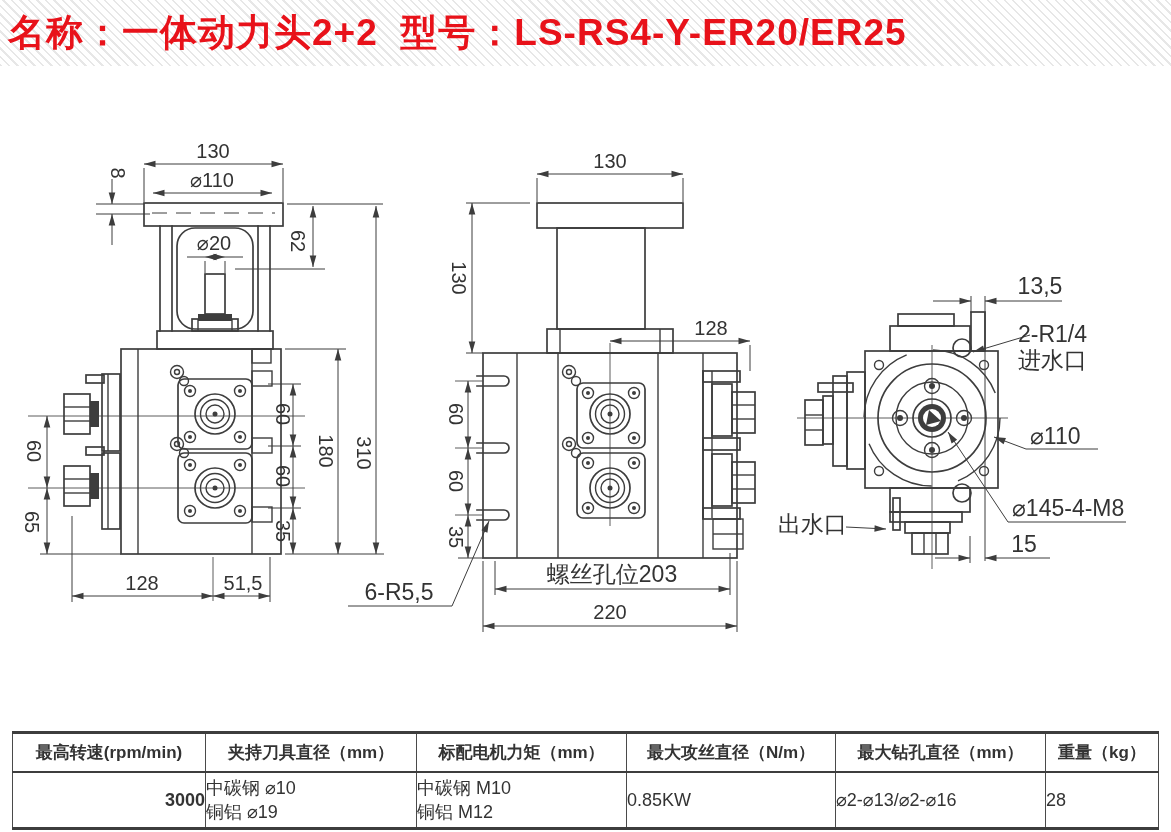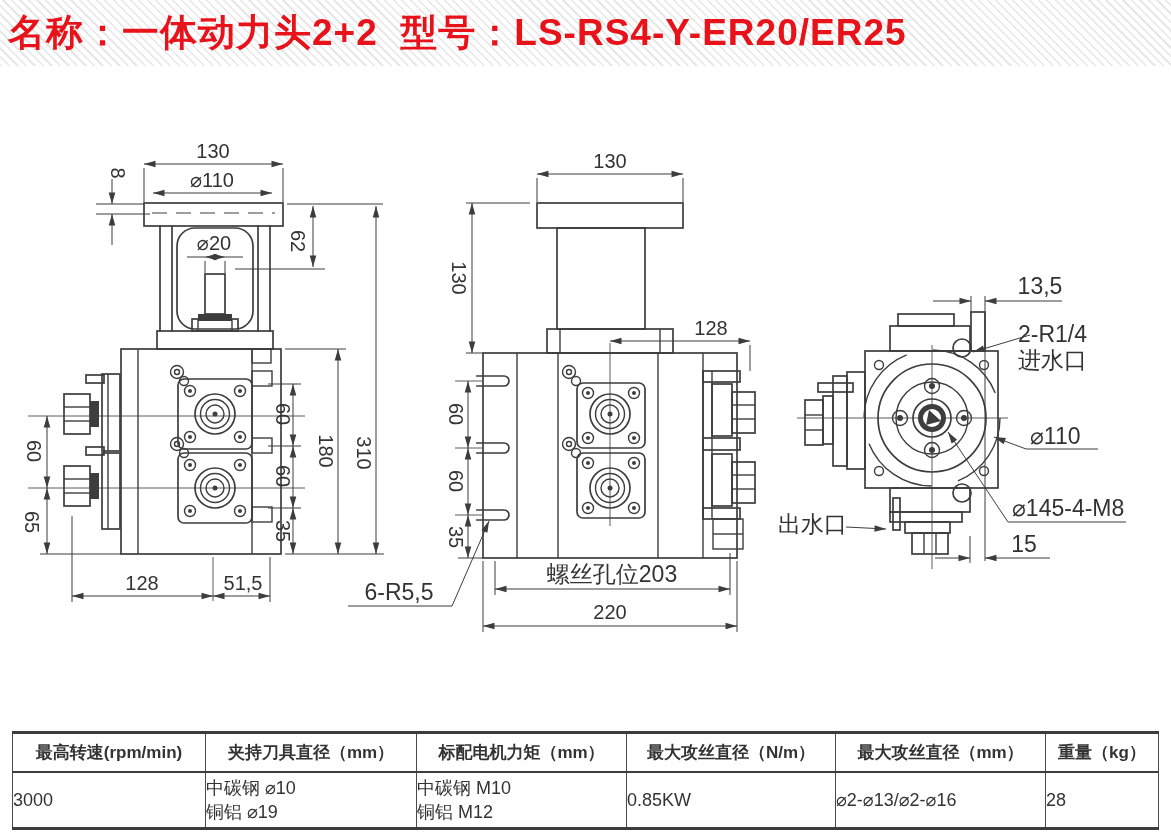--- a/index.html
+++ b/index.html
@@ -19,21 +19,21 @@
   svg text{fill:#333;stroke:none;}
   .dt{font:20px "Liberation Sans","DejaVu Sans",sans-serif;}
   .lbl{font:23px "Liberation Sans","DejaVu Sans",sans-serif;}
   .spec{position:absolute;left:12px;top:731px;width:1146px;border-collapse:collapse;
         table-layout:fixed;color:#333;}
   .spec td{border-left:1.6px solid #4a4a4a;border-right:1.6px solid #4a4a4a;
         padding:2px 0;vertical-align:middle;margin-top:8px;}
   .spec tr.hd td{border-top:3px solid #3d3d3d;border-bottom:2.6px solid #3d3d3d;
         font-size:17px;font-weight:bold;text-align:center;height:33px;}
   .spec tr.bd td{border-bottom:3px solid #3d3d3d;font-size:18px;height:50px;}
-  .spec .ctr{text-align:left;}
+  .spec .ctr{text-align:right;font-weight:bold;}
 </style>
 </head>
 <body>
 
 <div class="page">
 
   <div class="titlebar">
     <h1>名称：一体动力头2+2  型号：LS-RS4-Y-ER20/ER25</h1>
   </div>
 
@@ -388,21 +388,21 @@
       <col style="width:209px">
         <col style="width:210px">
         <col style="width:113px">
     </colgroup>
     <tbody>
         <tr class="hd">
       <td>最高转速(rpm/min)</td>
       <td>夹持刀具直径（mm）</td>
       <td>标配电机力矩（mm）</td>
       <td>最大攻丝直径（N/m）</td>
-      <td>最大攻丝直径（mm）</td>
+      <td>最大钻孔直径（mm）</td>
       <td>重量（kg）</td>
     </tr>
     <tr class="bd">
       <td class="ctr">3000</td>
       <td>
         <div>中碳钢 ⌀10</div>
         <div>铜铝 ⌀19</div>
       </td>
       <td>
         <div>中碳钢 M10</div>

